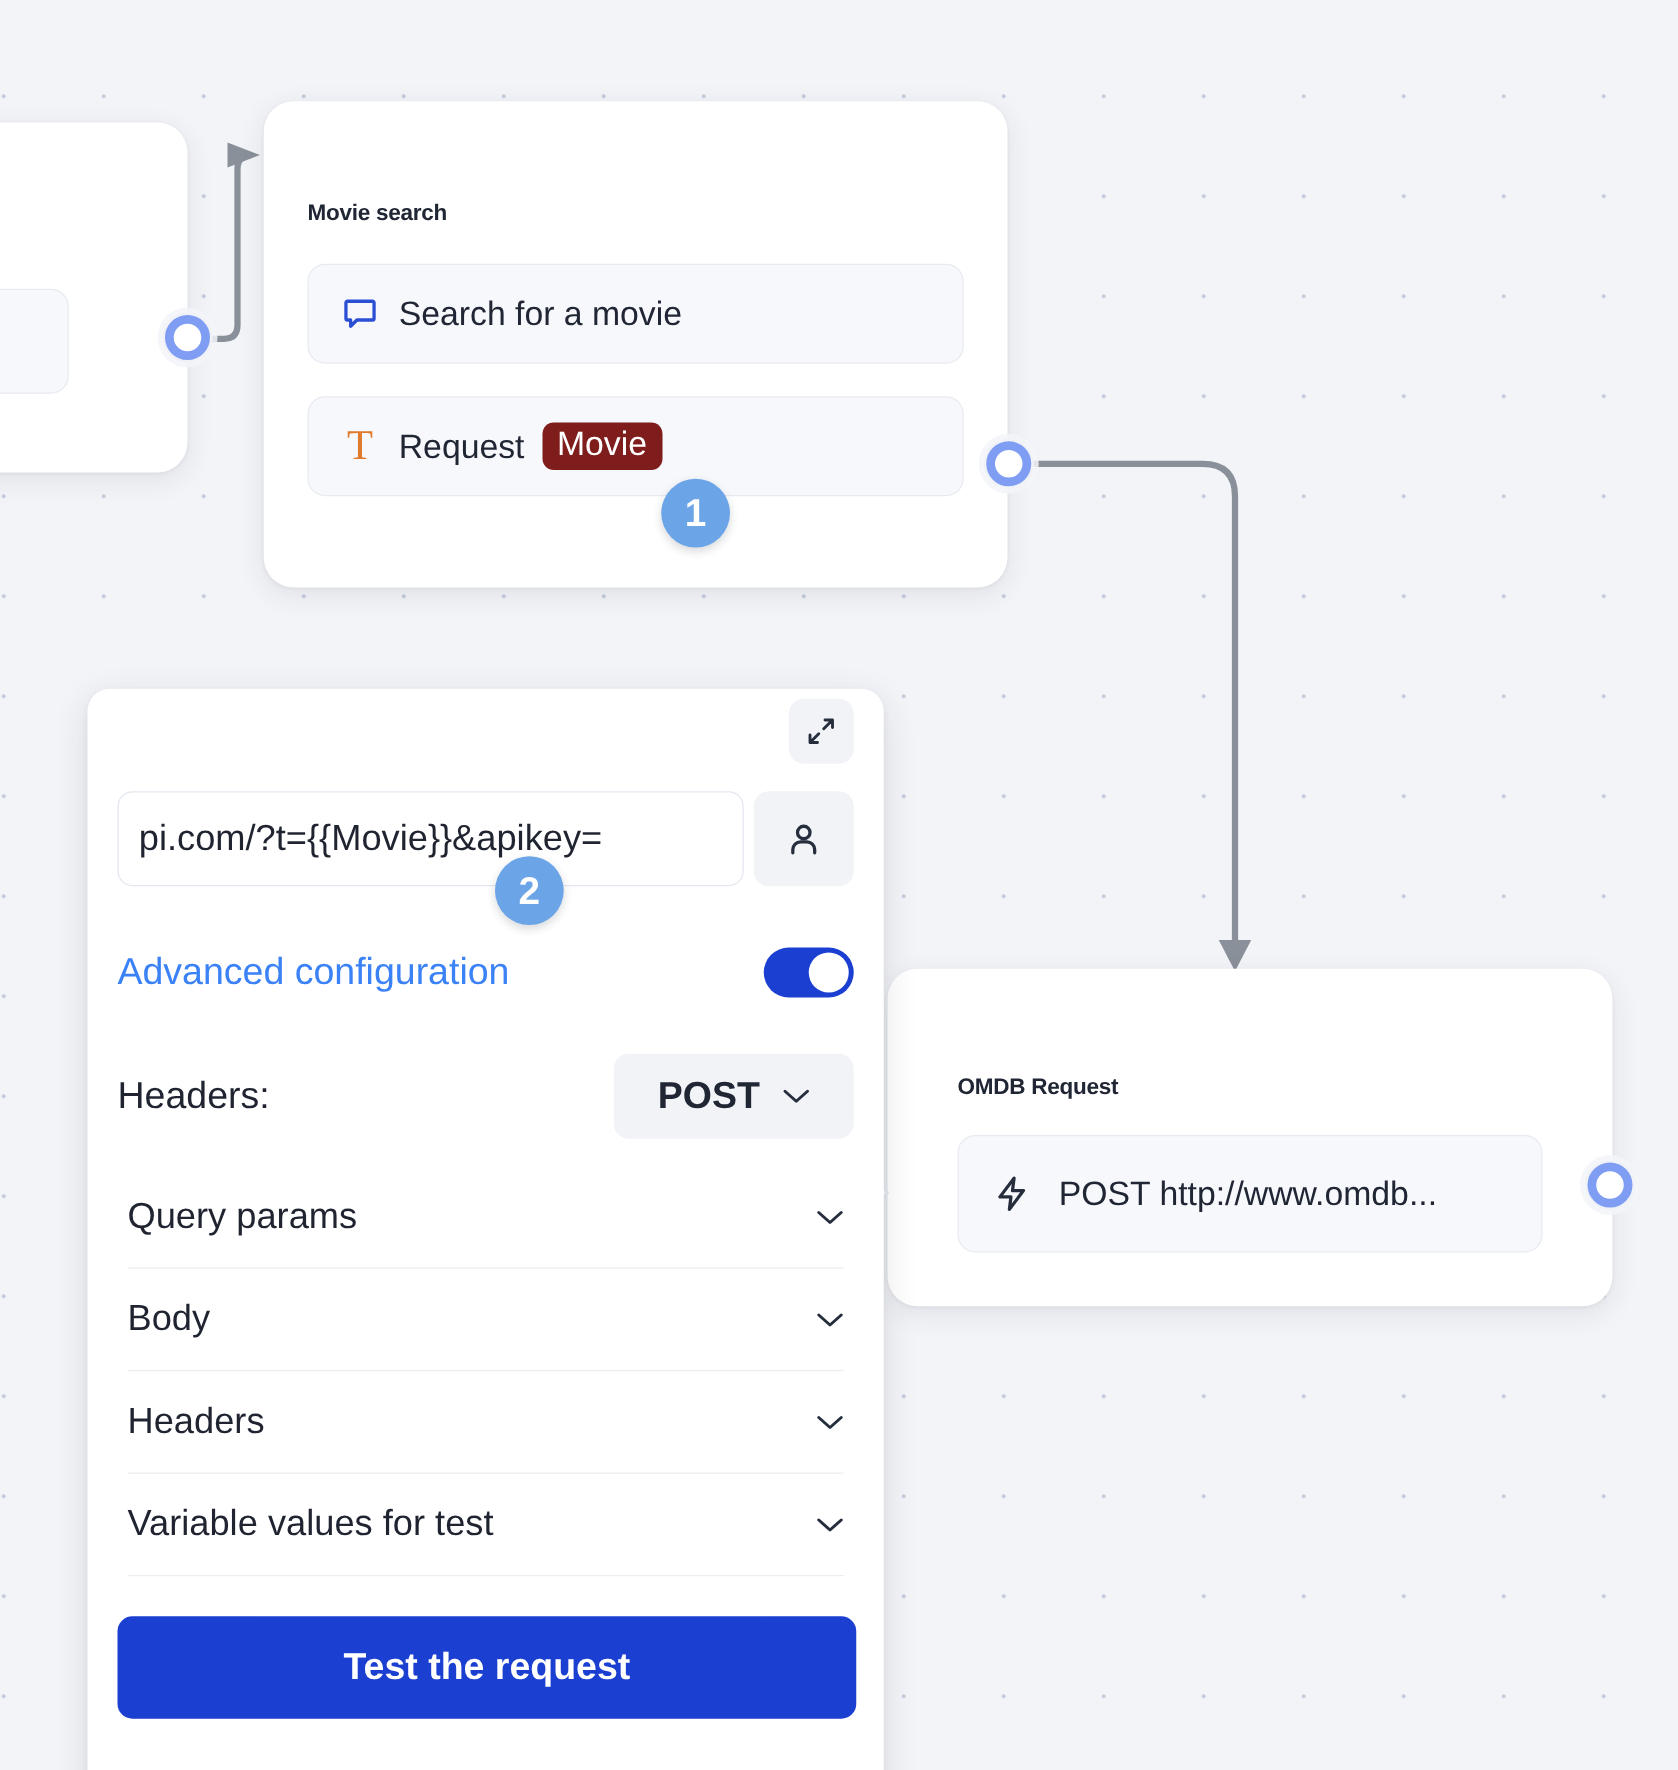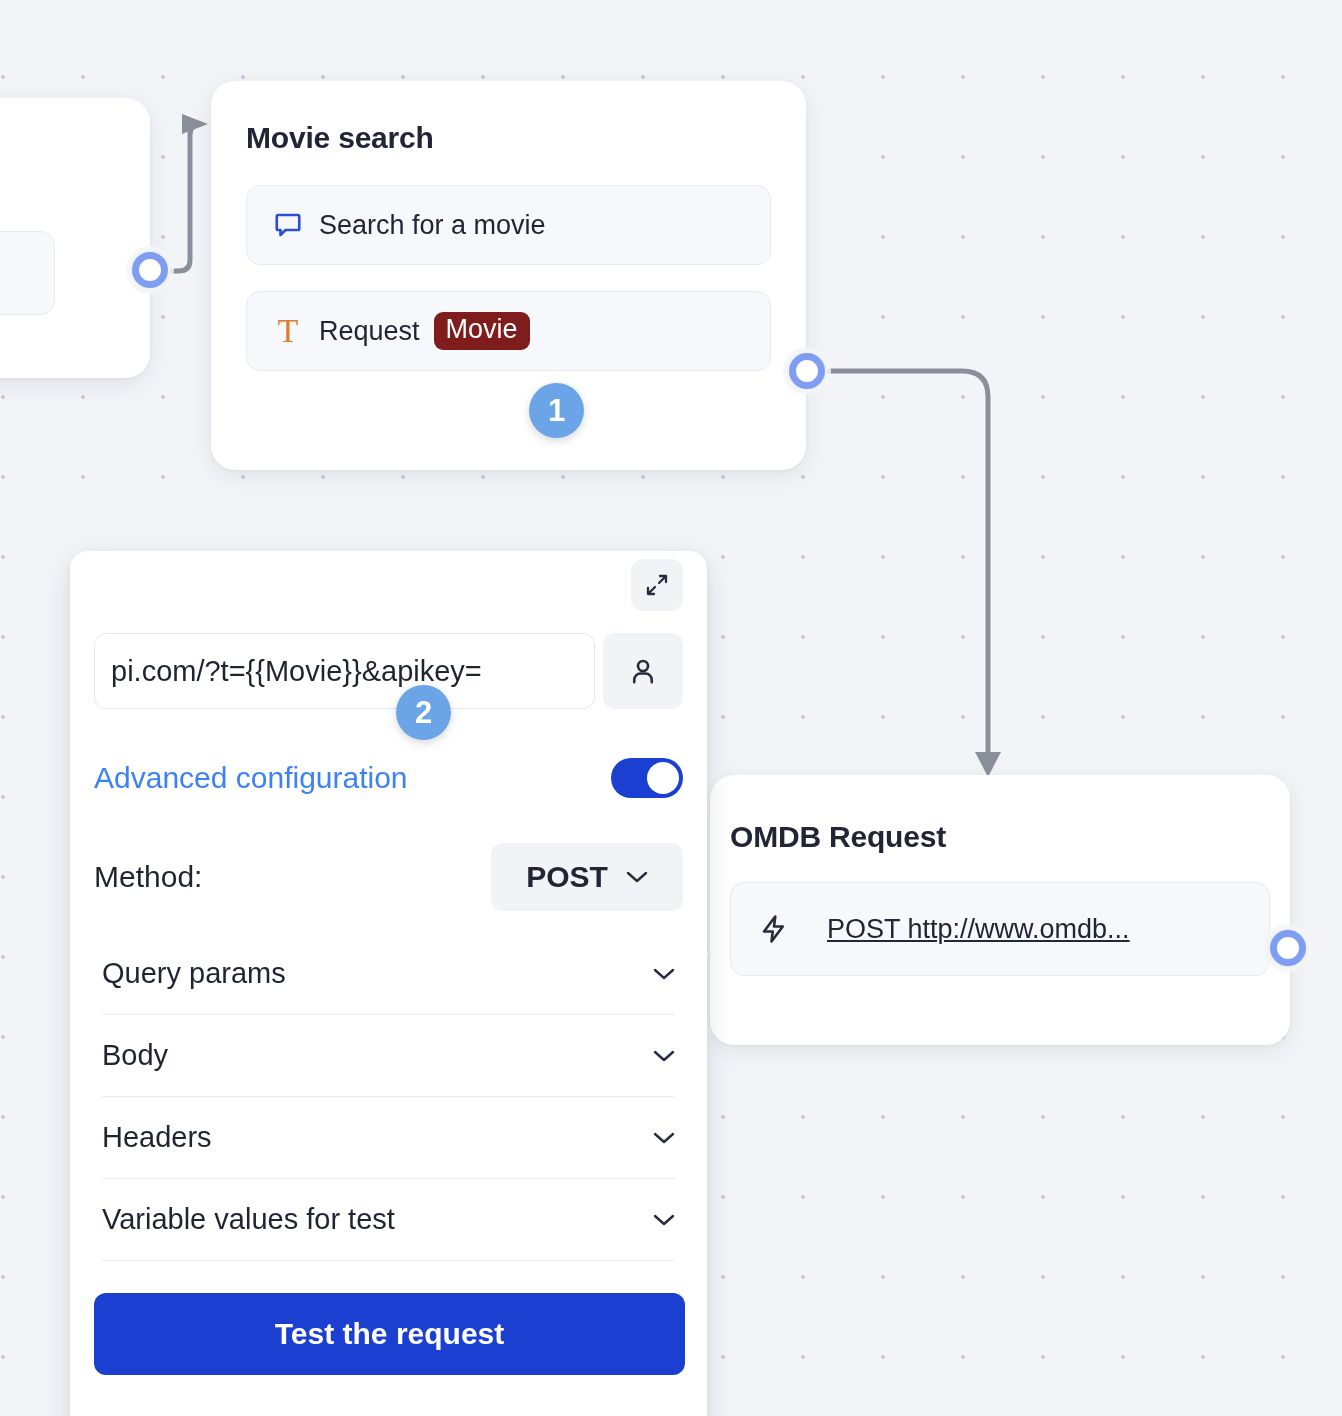--- a/index.html
+++ b/index.html
@@ -35,24 +35,25 @@
 
   
   .node {
     position: absolute;
     background: #ffffff;
     border-radius: 24px;
     box-shadow: 0 6px 22px rgba(31, 41, 55, 0.09), 0 1px 3px rgba(31,41,55,0.05);
   }
 
   .node-title {
-    font-size: 30px;
+    font-size: 18px;
     font-weight: 700;
     color: #202634;
     letter-spacing: -0.2px;
+    margin-top: 39px;
   }
 
   .node-row {
     background: #f7f8fb;
     border: 1px solid #e7eaf1;
     border-radius: 14px;
     display: flex;
     align-items: center;
     gap: 16px;
   }
@@ -125,28 +126,27 @@
     line-height: 1.1;
     margin-left: 14px;
   }
 
   
   #omdb-node {
     left: 710px;
     top: 775px;
     width: 580px;
     height: 270px;
-    padding: 45px 20px;
+    padding: 45px 56px;
   }
   #omdb-node .node-title { margin-bottom: 28px; }
   #omdb-node .node-row {
     height: 94px;
     padding: 0 28px;
-    gap: 38px;
-    text-decoration: underline;
+    gap: 22px;
   }
   .icon-zap { width: 30px; height: 30px; flex: 0 0 auto; display:block; }
 
   
   .left-nub {
     position: absolute;
     left: -14px;
     top: 165px;
     width: 16px; height: 28px;
   }
@@ -420,21 +420,21 @@
     </div>
 
     <div class="adv-row">
       <span class="adv-label">Advanced configuration</span>
       <button class="toggle">
         <span class="knob"></span>
       </button>
     </div>
 
     <div class="method-row">
-      <span class="method-label">Method:</span>
+      <span class="method-label">Headers:</span>
       <div class="method-select">
         <span>POST</span>
         <svg class="chevron" viewBox="0 0 22 14" fill="none" stroke="#262d3d" stroke-width="2.4" stroke-linecap="round" stroke-linejoin="round">
           <path d="M2 3 L11 11 L20 3"></path>
         </svg>
       </div>
     </div>
 
     <div class="accordion">
       <div class="acc-item">

